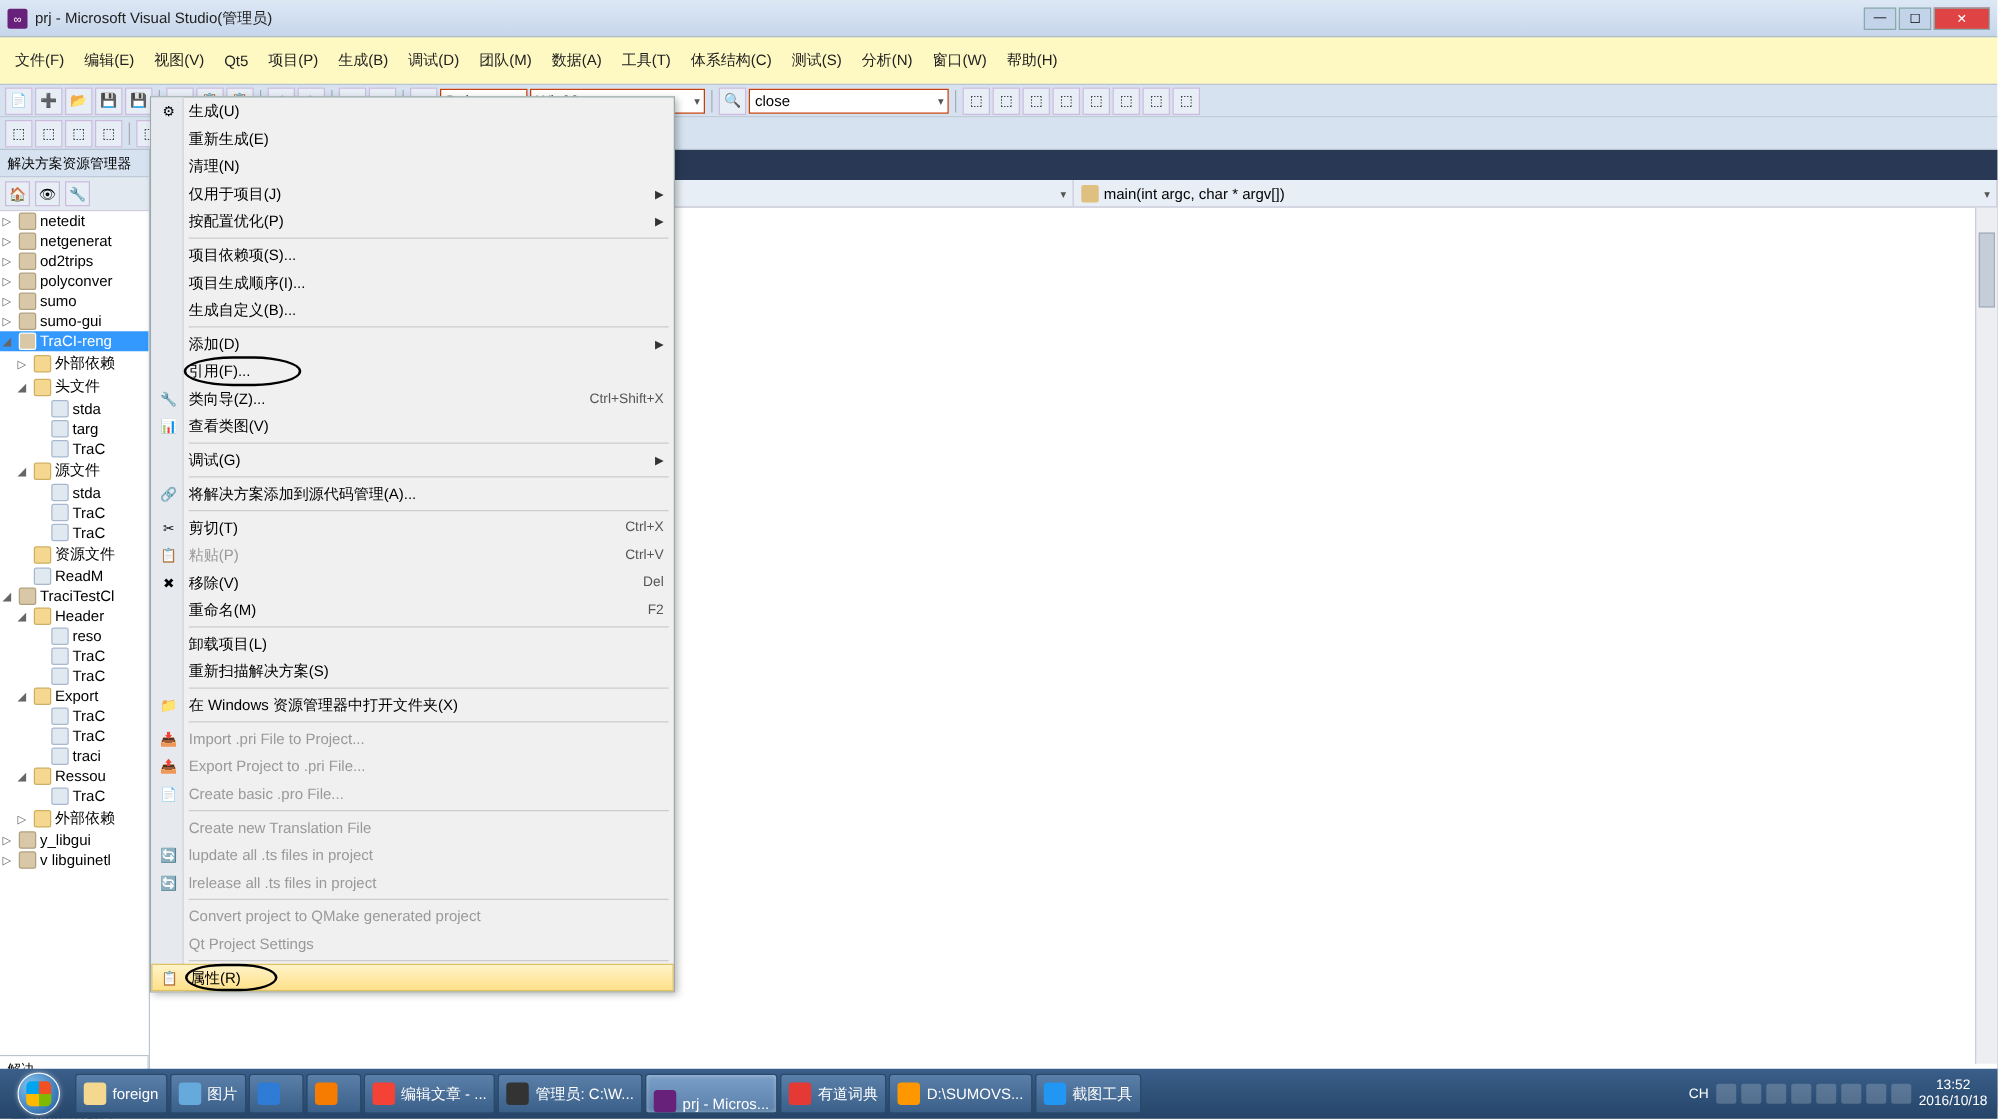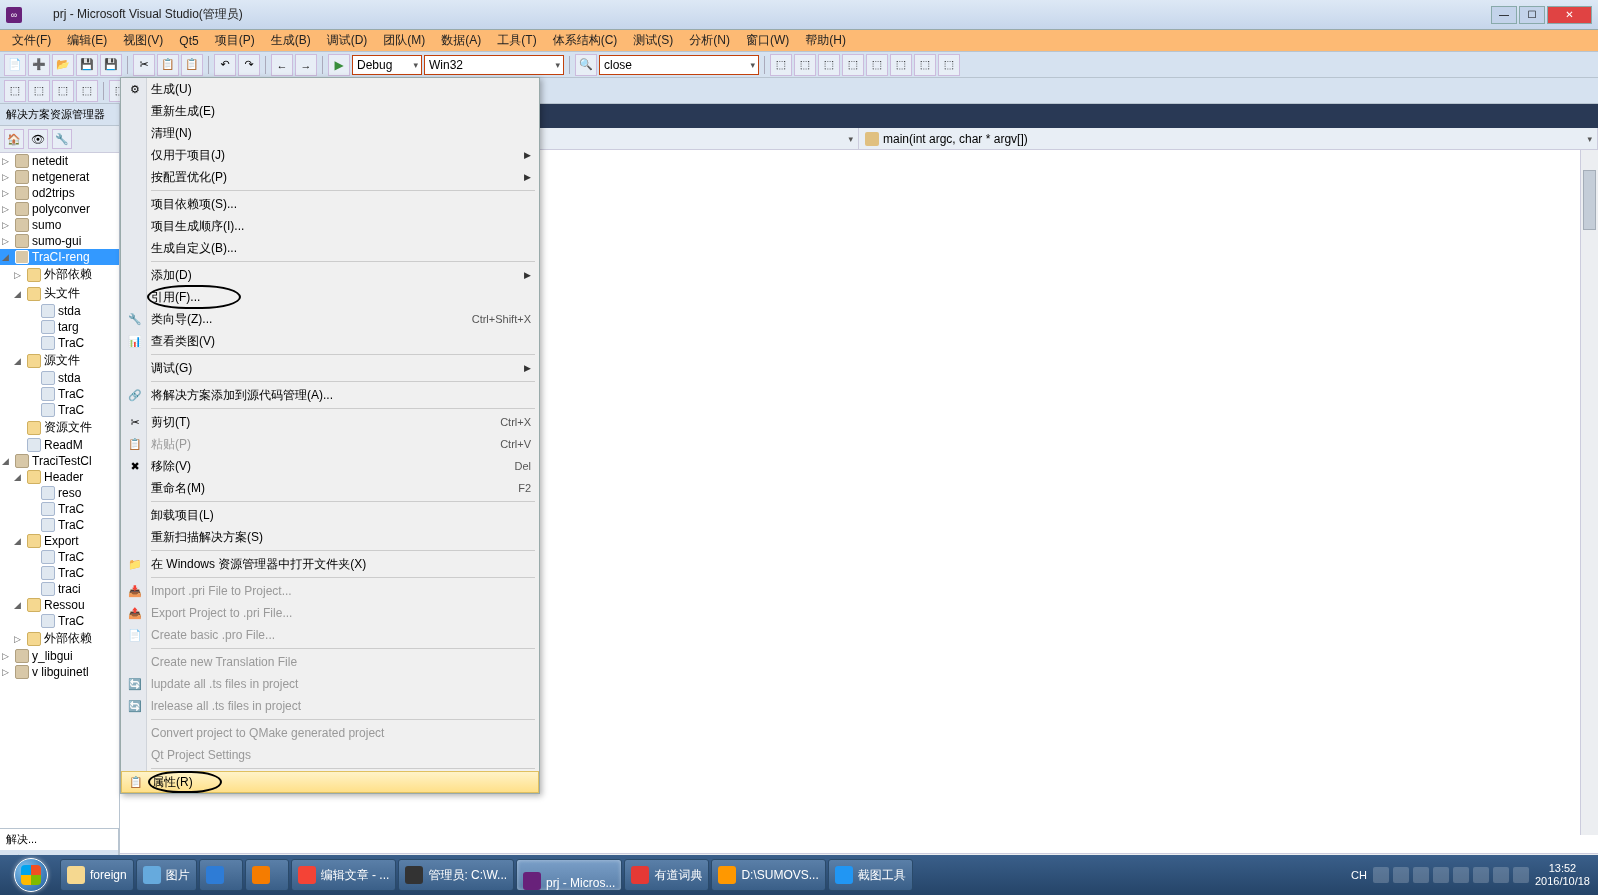--- a/index.html
+++ b/index.html
@@ -1,25 +1,25 @@
 <!DOCTYPE html>
 <html><head>
 <meta charset="utf-8">
 <style>
 * { margin: 0; padding: 0; box-sizing: border-box; font-family: "Microsoft YaHei", "Segoe UI", sans-serif; }
 body { background: #ffffff; font-size: 12px; overflow: hidden; width: 1598px; height: 895px; }
 
 .titlebar { height: 30px; background: linear-gradient(#dde8f5, #c6d6eb); display: flex; align-items: center; padding: 0 6px; border-bottom: 1px solid #9aa; }
 .titlebar .icon { width: 16px; height: 16px; margin-right: 6px; background: #68217a; border-radius: 2px; display: inline-flex; align-items: center; justify-content: center; color: #fff; font-size: 9px; }
-.titlebar .title { font-size: 12px; color: #222; margin-left: 25px; }
+.titlebar .title { font-size: 12px; color: #222; }
 .winbtns { margin-left: auto; display: flex; gap: 2px; }
 .winbtn { width: 26px; height: 18px; background: #c3d3ea; border: 1px solid #8aa; font-size: 10px; display: flex; align-items: center; justify-content: center; }
 .winbtn.close { background: #e04343; color: #fff; width: 45px; }
 
-.menubar { height: 22px; background: #fdba74; display: flex; align-items: center; padding: 0 4px; border-bottom: 1px solid #b8c4d0; }
+.menubar { height: 38px; background: #fef9c3; display: flex; align-items: center; padding: 0 4px; border-bottom: 1px solid #b8c4d0; }
 .menubar span { padding: 2px 8px; font-size: 12px; color: #222; cursor: default; }
 
 .toolbar { height: 26px; background: #d6e2f0; border-bottom: 1px solid #b8c4d0; display: flex; align-items: center; padding: 2px 4px; gap: 2px; }
 .tbbtn { width: 22px; height: 22px; background: #e8eef6; border: 1px solid #cbd; display: flex; align-items: center; justify-content: center; font-size: 11px; }
 .tbsep { width: 1px; height: 18px; background: #aab; margin: 0 3px; }
 .tbcombo { height: 20px; border: 1px solid #c2410c; background: #fff; font-size: 12px; padding: 0 16px 0 4px; min-width: 70px; position: relative; display: flex; align-items: center; }
 .tbcombo::after { content: "▾"; position: absolute; right: 3px; font-size: 9px; color: #555; }
 .playicon { color: #388e3c; font-size: 12px; }
 
 .toolbar2 { height: 26px; background: #d6e2f0; border-bottom: 1px solid #b8c4d0; display: flex; align-items: center; padding: 2px 4px; gap: 2px; }

